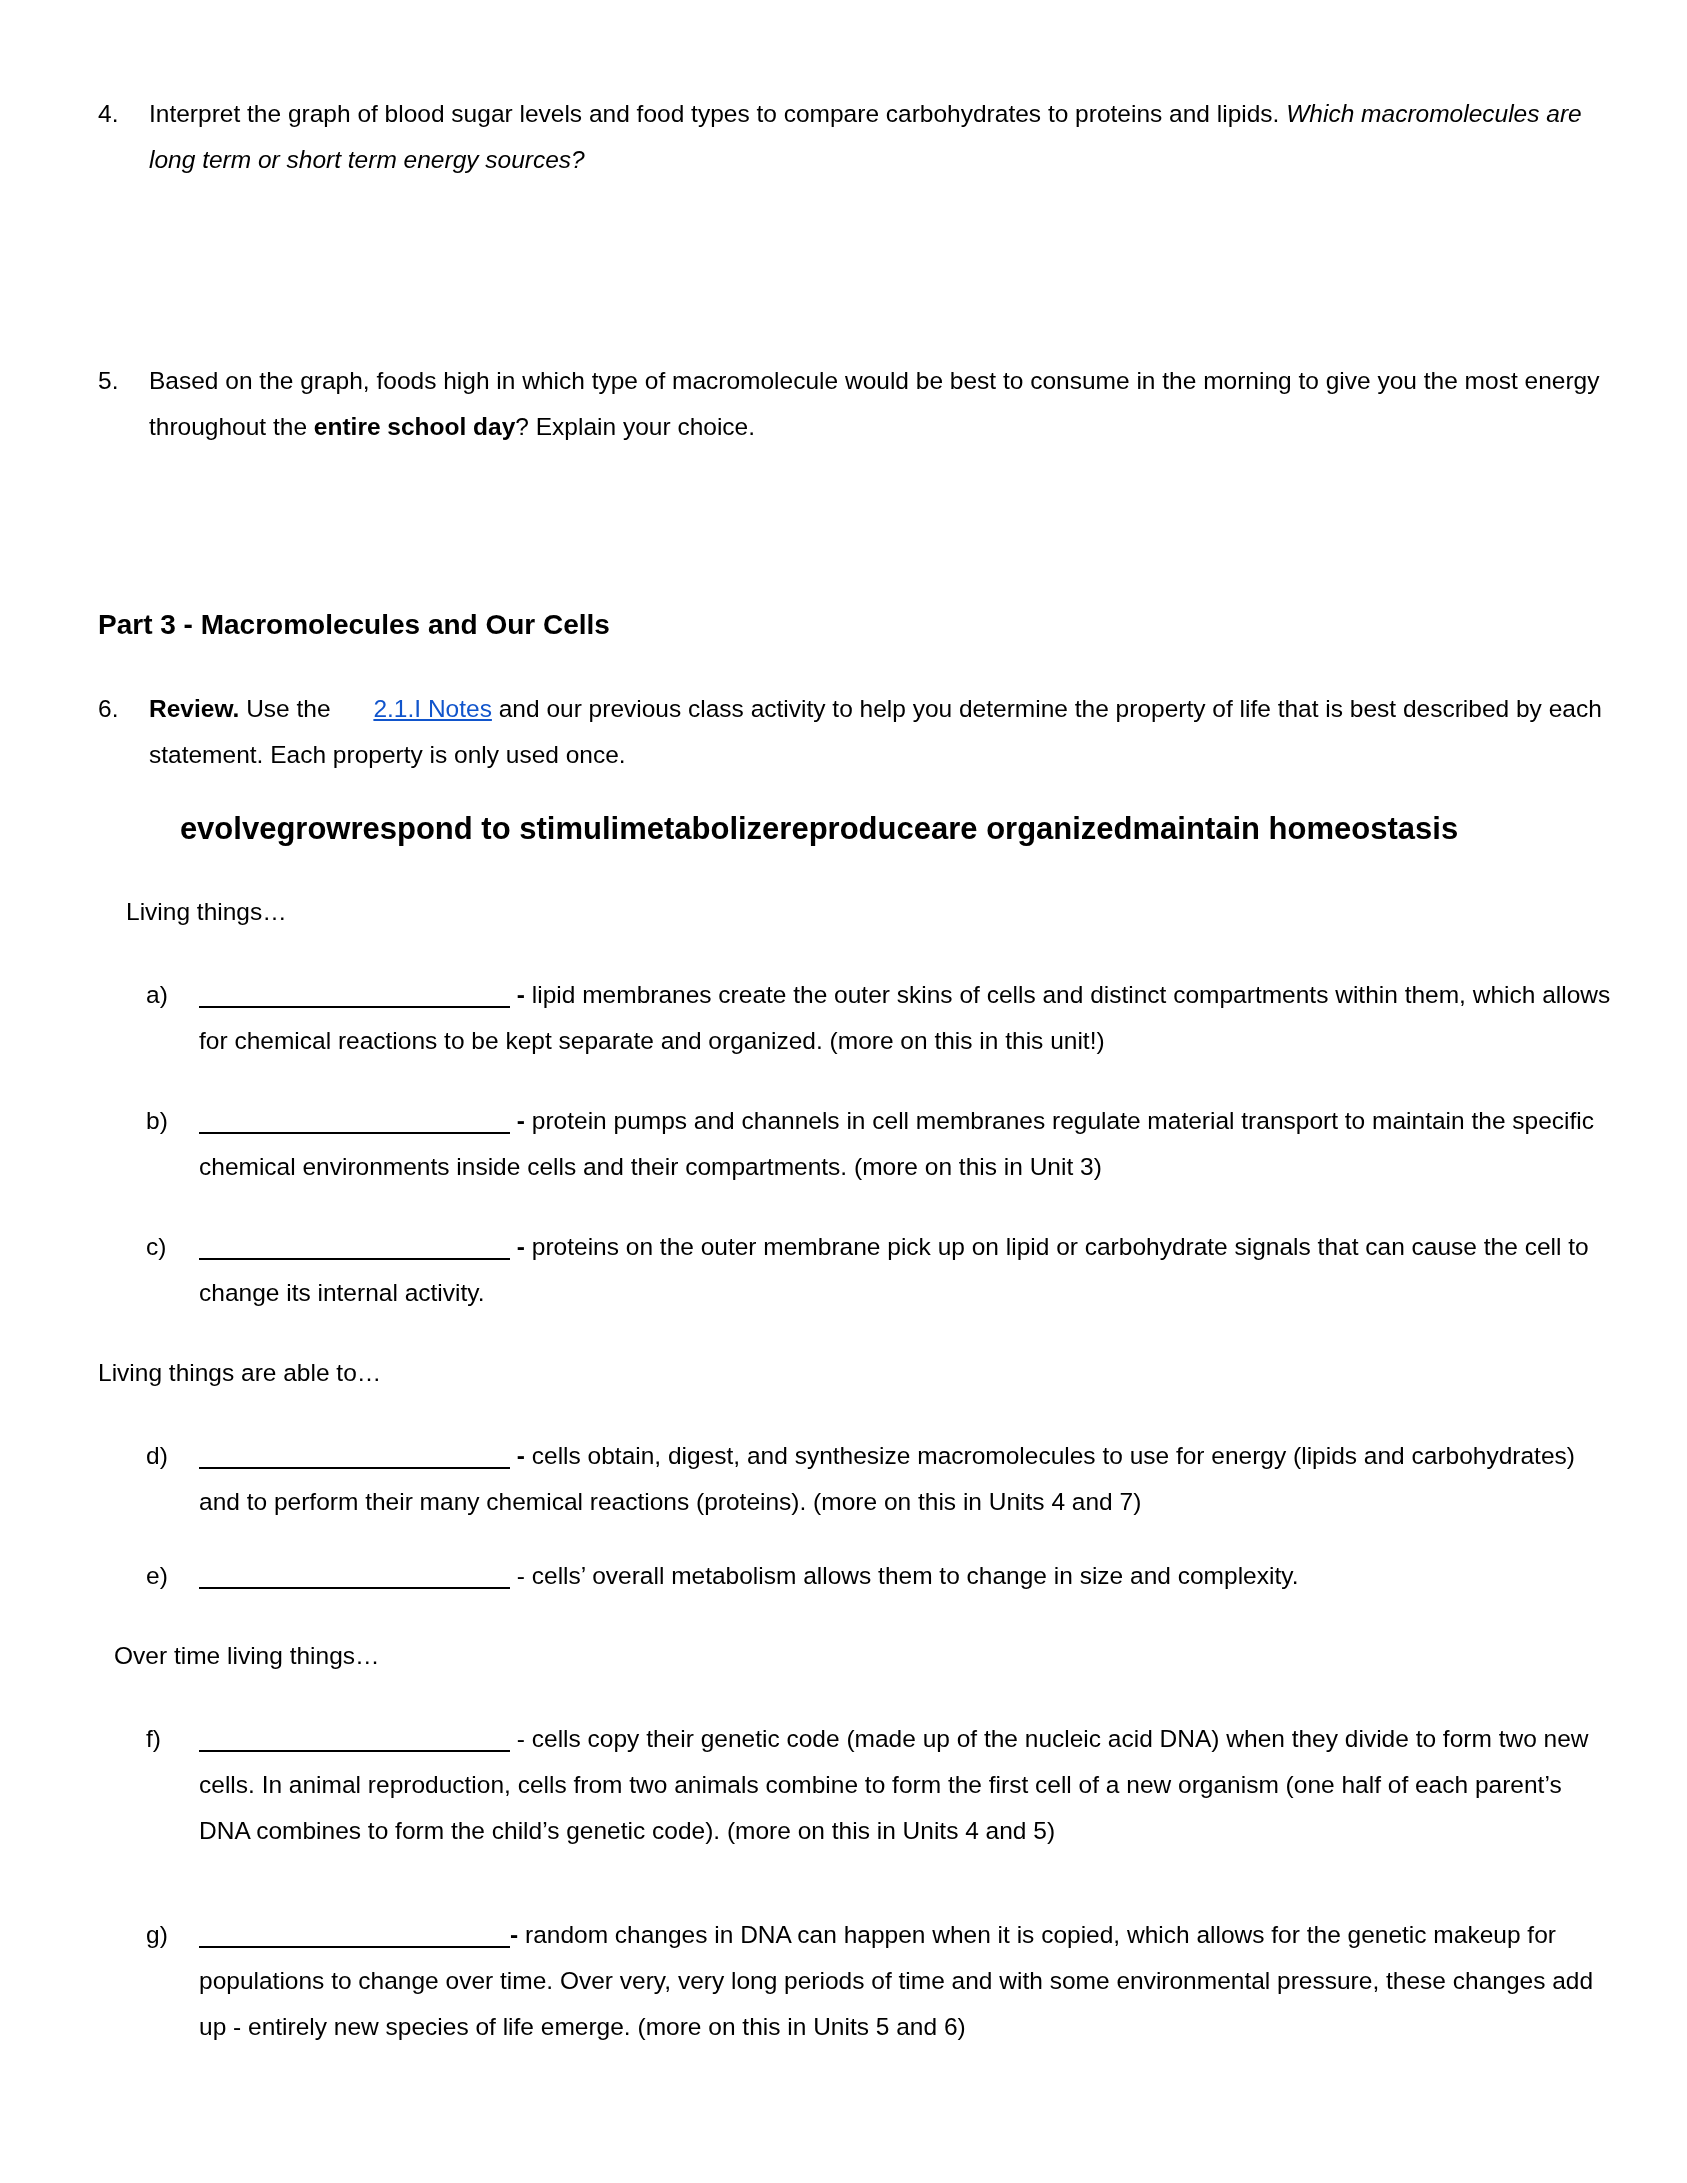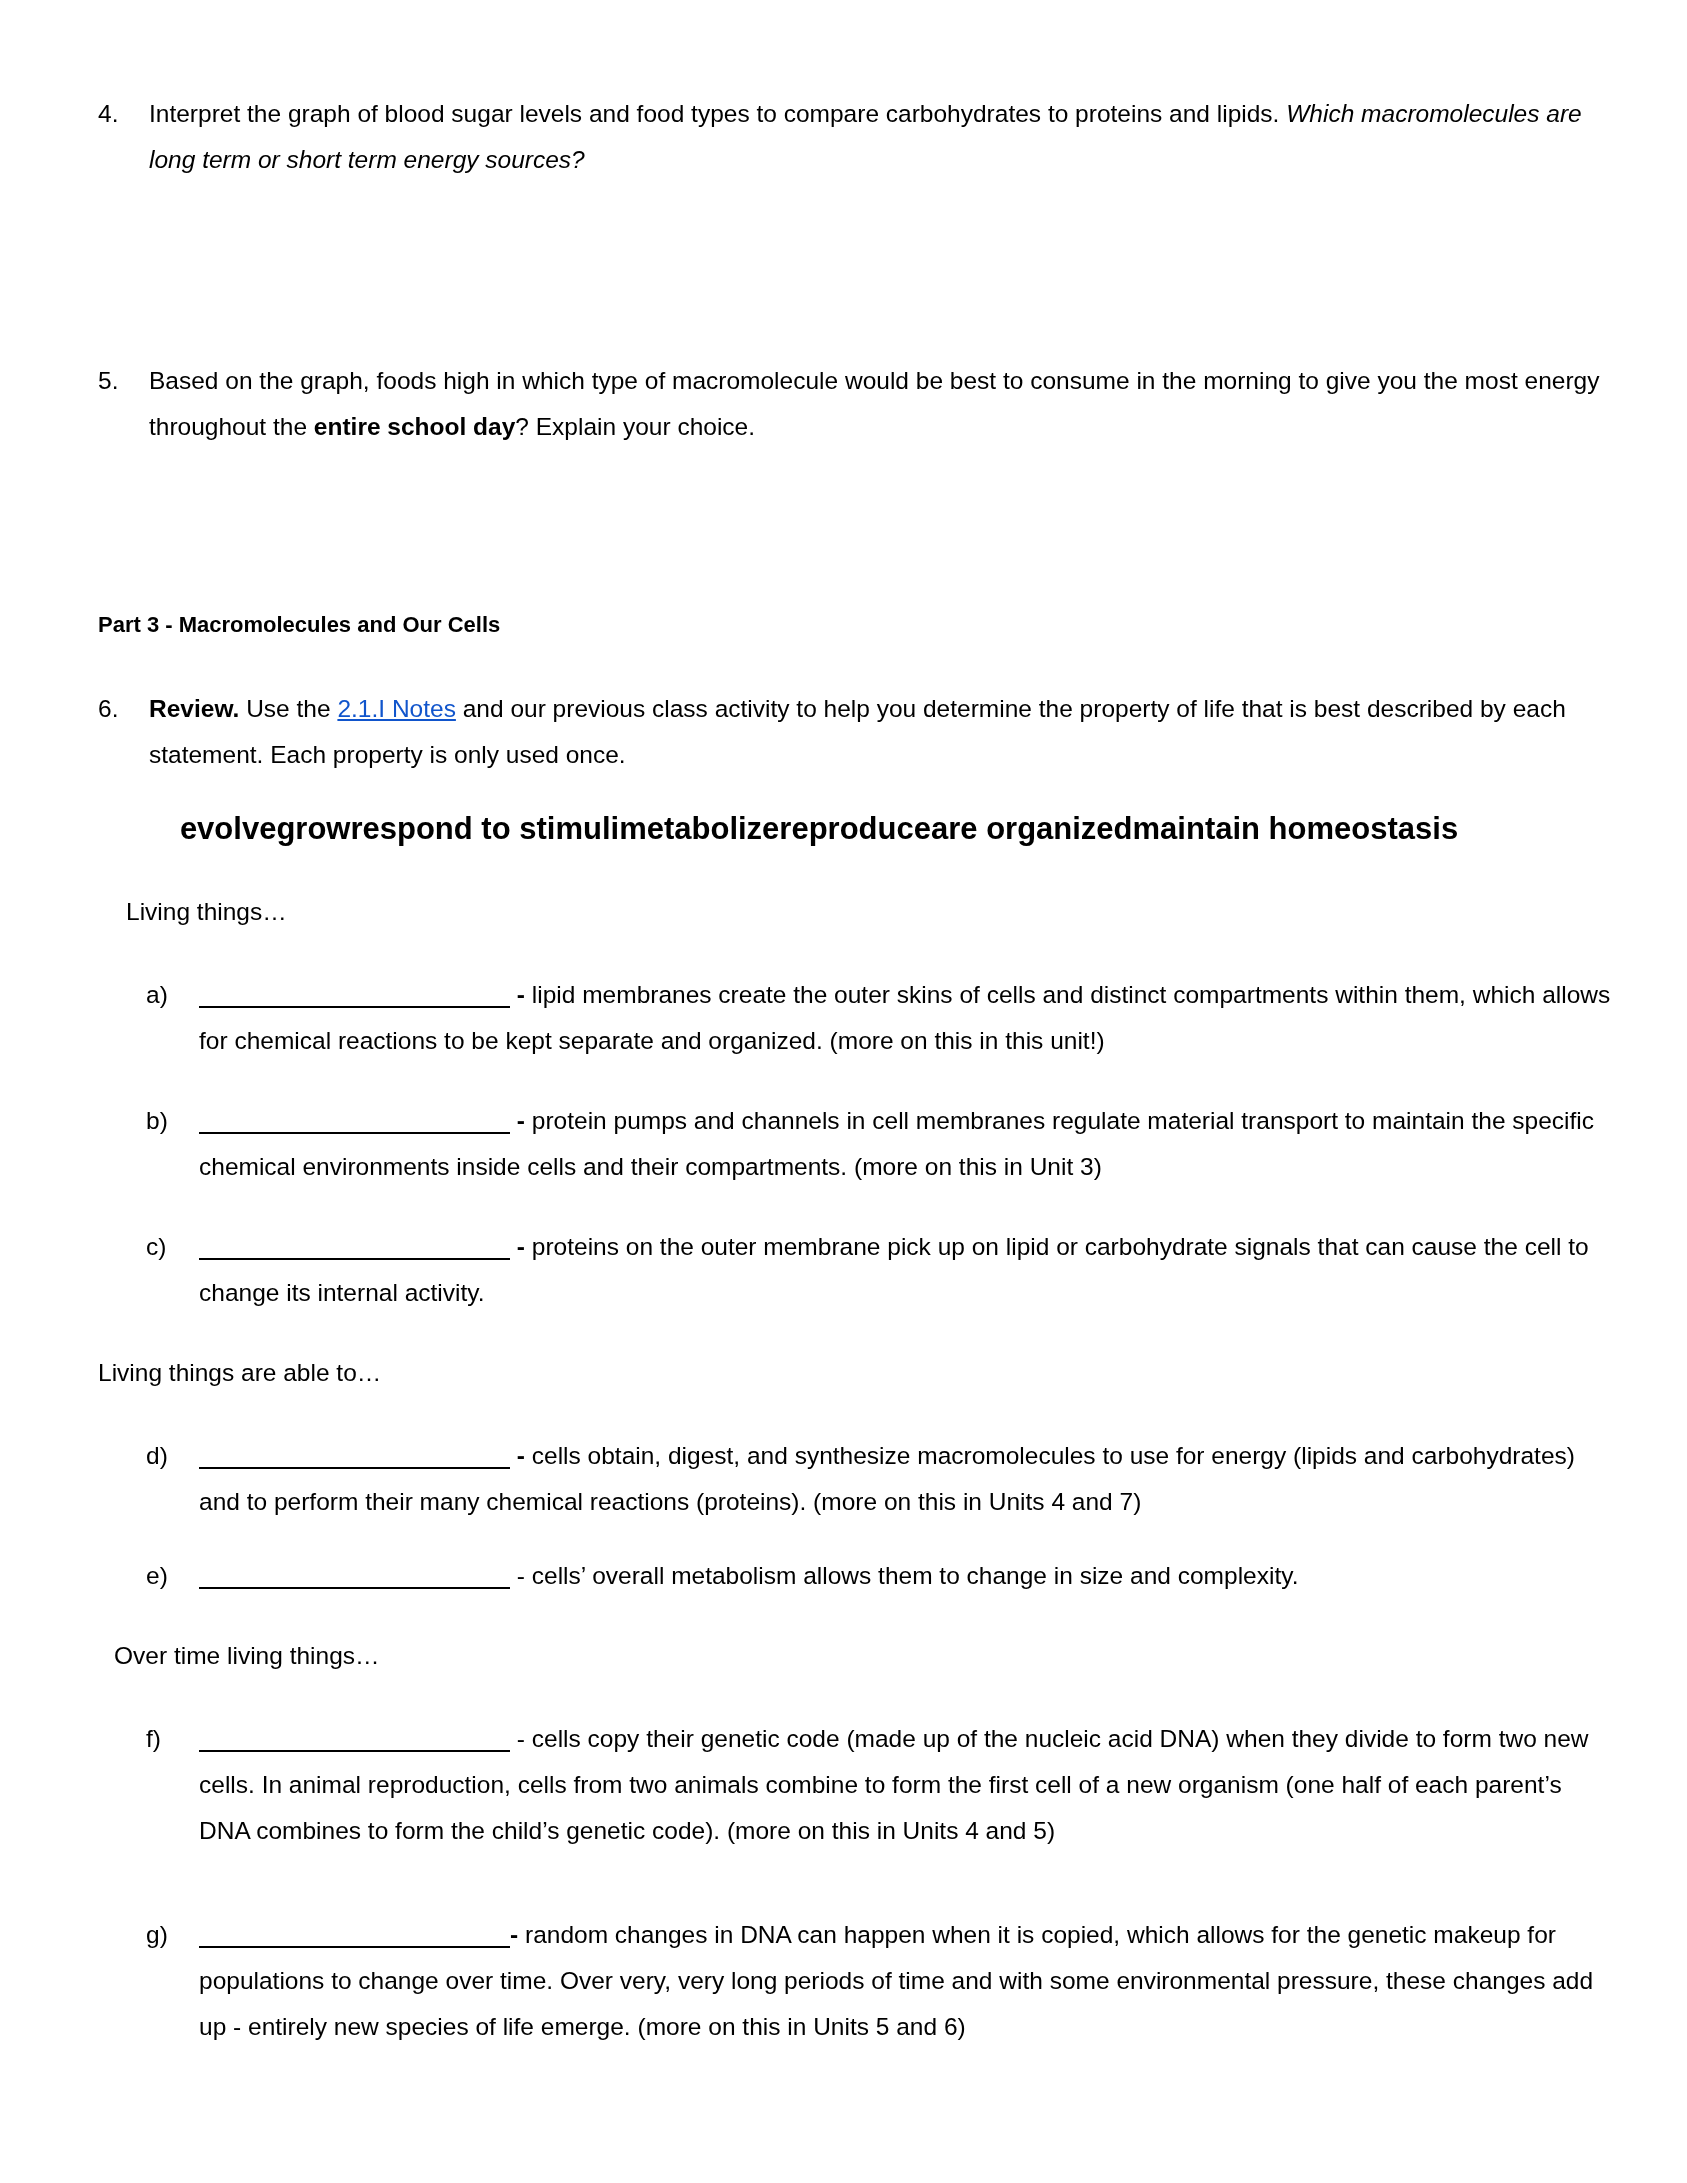--- a/index.html
+++ b/index.html
@@ -30,31 +30,32 @@
   .sub-label { flex: 0 0 53px; }
   .sub-body  { flex: 1 1 auto; }
 
   .b  { font-weight: bold; }
   .it { font-style: italic; }
 
   .link {
     color: #1155cc;
     text-decoration: underline;
     cursor: pointer;
+    margin-left: 36px;
   }
 
   .blank {
     display: inline-block;
     width: 311px;
     height: 26.5px;
     border-bottom: 2.6px solid #000;
     vertical-align: -5.3px;
   }
 
-  .heading { font-weight: bold; font-size: 22px; }
+  .heading { font-weight: bold; font-size: 28px; }
 
   .word-bank {
     display: flex;
     justify-content: center;
     width: 1442px;
     font-weight: bold;
     font-size: 31px;
   }
 
   

